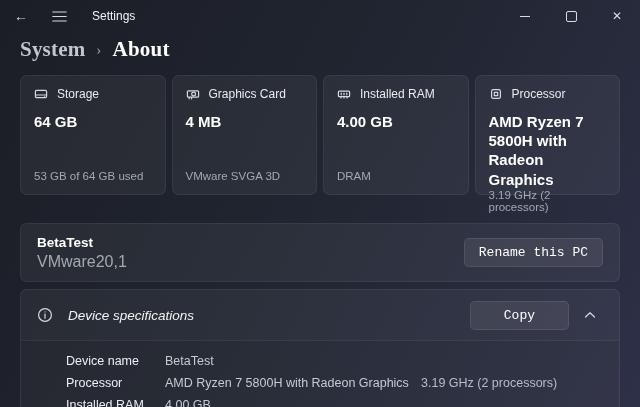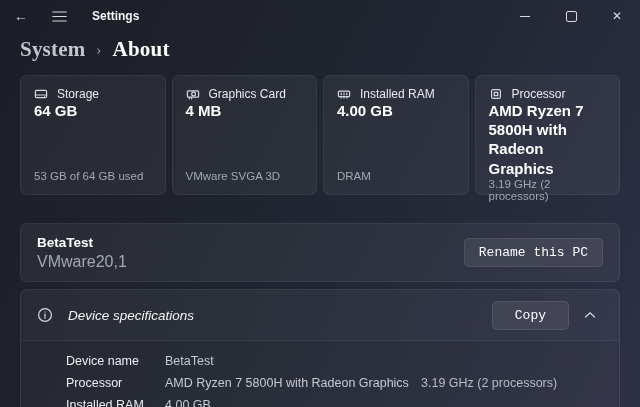--- a/index.html
+++ b/index.html
@@ -10,21 +10,21 @@
     background:#1d202a;
   }
   #app{
     position:relative;width:640px;height:407px;overflow:hidden;
     background:linear-gradient(118deg,#1b1e26 0%,#20242f 42%,#262a3a 72%,#2e3048 100%);
   }
   
   .titlebar{height:32px;display:flex;align-items:center;}
   .tb-btn{width:38px;height:32px;display:flex;align-items:center;justify-content:center;color:#d9dbe0;cursor:default;}
   .tb-back{font-size:14px;margin-left:2px;}
-  .tb-title{font-size:12px;font-weight:700;margin-left:14px;color:#f2f3f5;}
+  .tb-title{font-size:12px;font-weight:400;margin-left:14px;color:#f2f3f5;}
   .winctl{margin-left:auto;display:flex;height:32px;}
   .winctl .wc{width:46px;height:32px;display:flex;align-items:center;justify-content:center;color:#d9dbe0;}
   .wc-min-bar{width:10px;height:1px;background:#d9dbe0;}
   .wc-max-box{width:9px;height:9px;border:1px solid #d9dbe0;border-radius:2px;}
   .wc-close{font-size:12px;}
   
   .breadcrumb{padding:5px 20px 13px;display:flex;align-items:center;font-size:21px;font-weight:700;letter-spacing:.2px;font-family:Liberation Serif, serif;}
   .bc-parent{color:#c2c6cd;}
   .bc-sep{color:#9aa0a9;font-size:15px;margin:1px 11px 0;font-weight:400;}
   .bc-current{color:#ffffff;}
@@ -32,21 +32,21 @@
   .cards{display:flex;gap:6px;padding:0 20px;}
   .card{
     flex:1;height:120px;box-sizing:border-box;
     background:rgba(255,255,255,0.052);
     border:1px solid rgba(255,255,255,0.062);
     border-radius:7px;padding:11px 13px;
     display:flex;flex-direction:column;
   }
   .card-head{display:flex;align-items:center;gap:9px;font-size:12px;color:#e9ebef;}
   .card-head svg{flex:0 0 auto;}
-  .card-value{margin-top:0;font-size:15px;font-weight:700;line-height:1.28;}
+  .card-value{margin-top:11px;font-size:15px;font-weight:700;line-height:1.28;}
   .card-foot{margin-top:auto;font-size:11.5px;color:#a3a8b1;padding-bottom:1px;}
   .icon-stroke{stroke:#d6d9de;fill:none;stroke-width:1.2;stroke-linecap:round;stroke-linejoin:round;}
   
   .pc-card{
     margin:28px 20px 7px;height:59px;box-sizing:border-box;
     background:rgba(255,255,255,0.052);
     border:1px solid rgba(255,255,255,0.062);
     border-radius:7px;display:flex;align-items:center;padding:0 16px;
   }
   .pc-name{font-size:13.5px;font-weight:700;}
@@ -61,21 +61,21 @@
   
   .spec-card{
     margin:0 20px;box-sizing:border-box;
     background:rgba(255,255,255,0.052);
     border:1px solid rgba(255,255,255,0.062);
     border-bottom:none;border-radius:7px 7px 0 0;
     height:118px;overflow:hidden;
   }
   .spec-head{height:50px;display:flex;align-items:center;padding:0 16px;}
   .spec-title{font-size:13.5px;margin-left:15px;color:#f2f3f6;font-style:italic;}
-  .spec-head .btn{margin-left:auto;padding:6px 22px;}
+  .spec-head .btn{margin-left:auto;padding:6px 33px;}
   .chev-btn{width:26px;height:26px;margin-left:8px;display:flex;align-items:center;justify-content:center;border-radius:4px;}
   .spec-body{
     border-top:1px solid rgba(255,255,255,0.075);
     background:rgba(0,0,0,0.07);
     padding:9px 0 0 45px;
   }
   .spec-row{display:flex;align-items:center;height:22px;font-size:12.5px;}
   .spec-label{width:99px;color:#eceef2;flex:0 0 auto;}
   .spec-value{width:256px;color:#c6cad2;flex:0 0 auto;}
   .spec-extra{color:#b8bcc6;}

